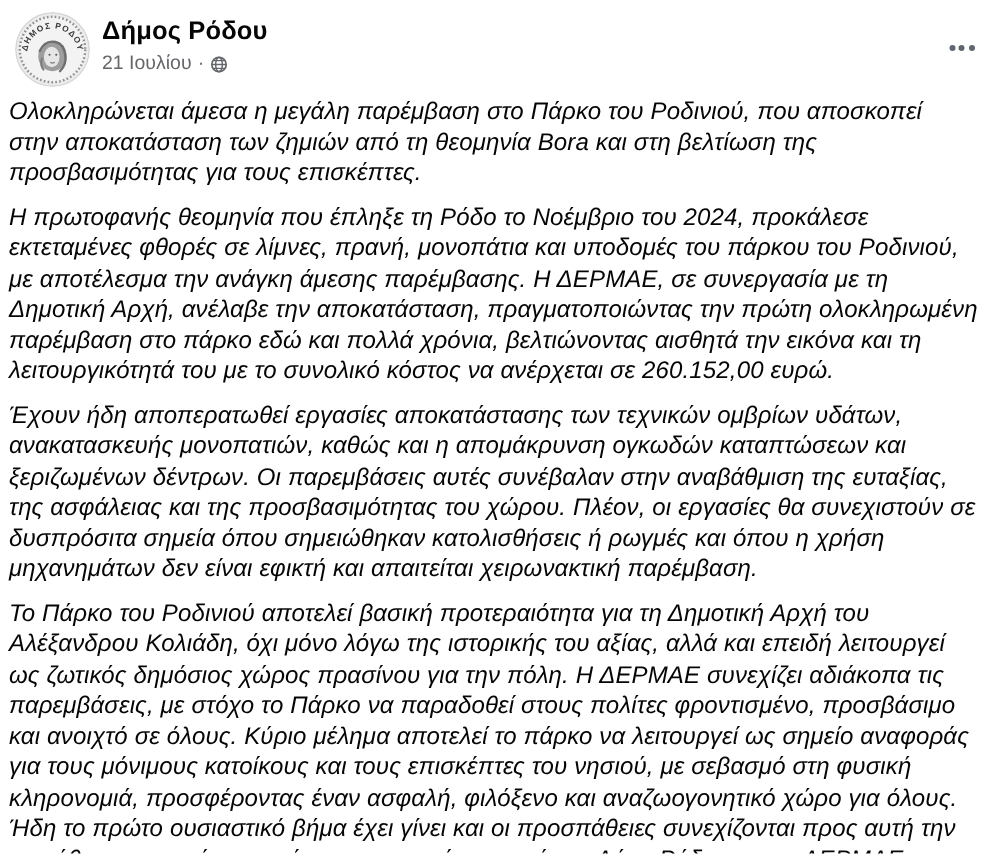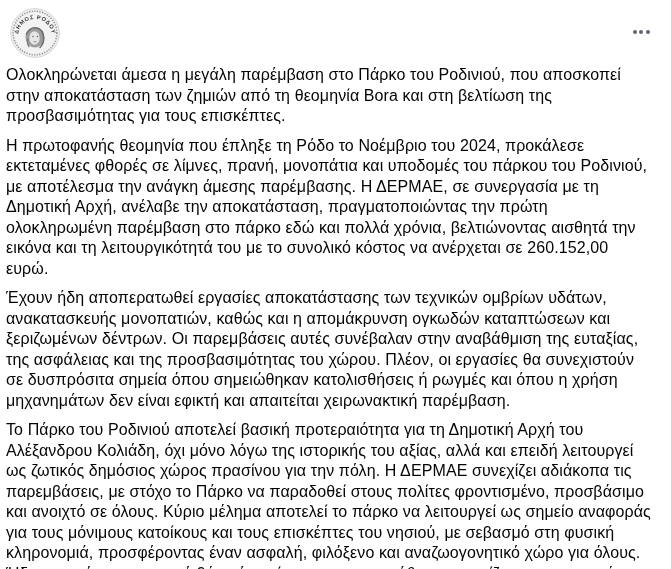--- a/index.html
+++ b/index.html
@@ -69,21 +69,21 @@
   }
 
   
   .post-body {
     padding: 7px 14px 0 6px;
     font-size: 16px;
     line-height: 20.5px;
     color: #050505;
     letter-spacing: 0.1px;
   }
-  .post-body p { margin: 0 5px 9px 0; }
+  .post-body p { margin: 0 5px 9px 0; font-style: italic; }
   .post-body p:last-child { margin-bottom: 0; }
 </style>
 </head>
 <body>
 
 <div class="post">
 
   <div class="post-header">
 
     <div class="avatar-wrap">
@@ -99,20 +99,36 @@
         <path d="M 18 31 Q 16.5 35 19 38.5" fill="none" stroke="#7a7a7a" stroke-width="1.3" stroke-linecap="round"></path>
         <circle cx="23" cy="28.5" r="0.7" fill="#555"></circle>
         <circle cx="27.5" cy="28.5" r="0.7" fill="#555"></circle>
         <path d="M 23.5 33.5 Q 25 34.5 26.5 33.5" fill="none" stroke="#777" stroke-width="0.8"></path>
         <text font-size="5.6" font-weight="bold" fill="#3a3a3a" letter-spacing="0.7" font-family="Liberation Sans, sans-serif">
           <textPath href="#arcpath" startOffset="50%" text-anchor="middle">ΔΗΜΟΣ ΡΟΔΟΥ</textPath>
         </text>
       </svg>
     </div>
 
+    <div class="header-info">
+      <div class="page-name">Δήμος Ρόδου</div>
+      <div class="meta-row">
+        <span class="meta-date">21 Ιουλίου</span>
+        <span class="meta-sep">·</span>
+        <span class="globe-icon">
+          <svg width="12" height="12" viewBox="0 0 16 16">
+            <circle cx="8" cy="8" r="6.4" fill="none" stroke="#65676b" stroke-width="1.5"></circle>
+            <ellipse cx="8" cy="8" rx="3" ry="6.4" fill="none" stroke="#65676b" stroke-width="1.3"></ellipse>
+            <line x1="1.6" y1="8" x2="14.4" y2="8" stroke="#65676b" stroke-width="1.3"></line>
+            <line x1="2.6" y1="4.6" x2="13.4" y2="4.6" stroke="#65676b" stroke-width="1.1"></line>
+            <line x1="2.6" y1="11.4" x2="13.4" y2="11.4" stroke="#65676b" stroke-width="1.1"></line>
+          </svg>
+        </span>
+      </div>
+    </div>
 
     <div class="more-button">
       <span class="dot"></span>
       <span class="dot"></span>
       <span class="dot"></span>
     </div>
   </div>
 
   <div class="post-body">
     <p>Ολοκληρώνεται άμεσα η μεγάλη παρέμβαση στο Πάρκο του Ροδινιού, που αποσκοπεί στην αποκατάσταση των ζημιών από τη θεομηνία Bora και στη βελτίωση της προσβασιμότητας για τους επισκέπτες.</p>

